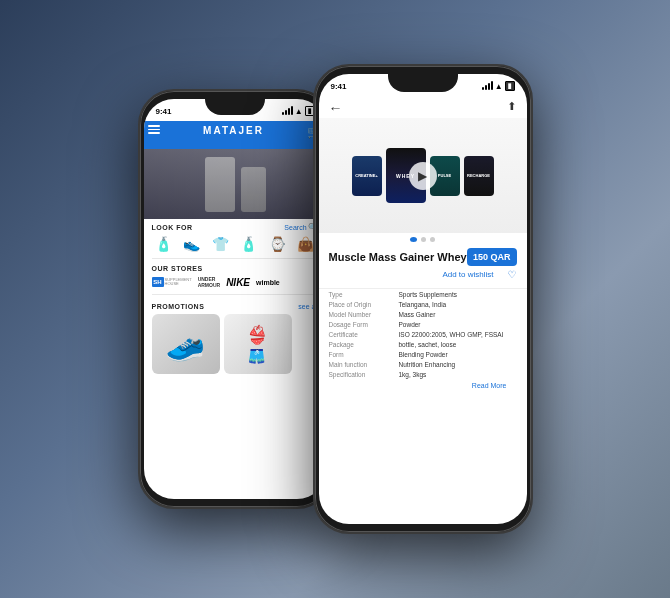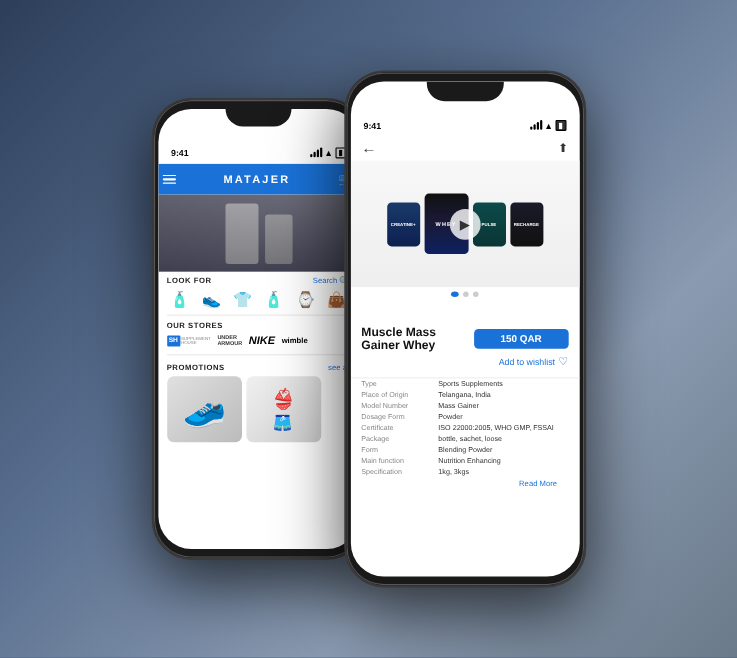--- a/index.html
+++ b/index.html
@@ -101,21 +101,20 @@
       justify-content: space-between;
       align-items: center;
       padding: 4px 12px 2px;
       font-size: 8px;
       font-weight: 600;
       color: #000;
       background: transparent;
       position: relative;
       z-index: 5;
       height: 22px;
-      margin-top: 28px;
     }
 
     .status-icons {
       display: flex;
       align-items: center;
       gap: 2px;
       font-size: 7px;
     }
 
     .signal-bars {
@@ -129,21 +128,21 @@
       width: 2px;
       background: #000;
       border-radius: 1px;
     }
 
     
     .left-header {
       background: #1a72d8;
       padding: 4px 4px;
       display: flex;
-      align-items: center;
+      align-items: flex-start;
       justify-content: space-between;
       height: 28px;
     }
 
     .hamburger-icon {
       display: flex;
       flex-direction: column;
       gap: 2px;
     }
 
@@ -383,21 +382,20 @@
       background: #ccc;
     }
 
     .dot.active {
       background: #1a72d8;
       width: 7px;
     }
 
     .product-info {
       padding: 4px 10px;
-      margin-top: 20px;
     }
 
     .product-name-row {
       display: flex;
       justify-content: space-between;
       align-items: center;
       margin-bottom: 3px;
     }
 
     .product-name {
@@ -405,37 +403,37 @@
       font-weight: 700;
       color: #111;
       flex: 1;
     }
 
     .price-badge {
       background: #1a72d8;
       color: #fff;
       font-size: 9px;
       font-weight: 700;
-      padding: 4px 24px;
+      padding: 4px 6px;
       border-radius: 4px;
       white-space: nowrap;
     }
 
     .product-desc {
       font-size: 7.5px;
       color: #555;
       line-height: 1.3;
       margin-bottom: 3px;
     }
 
     .wishlist-row {
       display: flex;
       justify-content: flex-end;
       align-items: center;
-      gap: 3px;
+      gap: 14px;
       margin-bottom: 4px;
     }
 
     .wishlist-text {
       font-size: 8px;
       color: #1a72d8;
     }
 
     .heart-icon {
       font-size: 10px;

